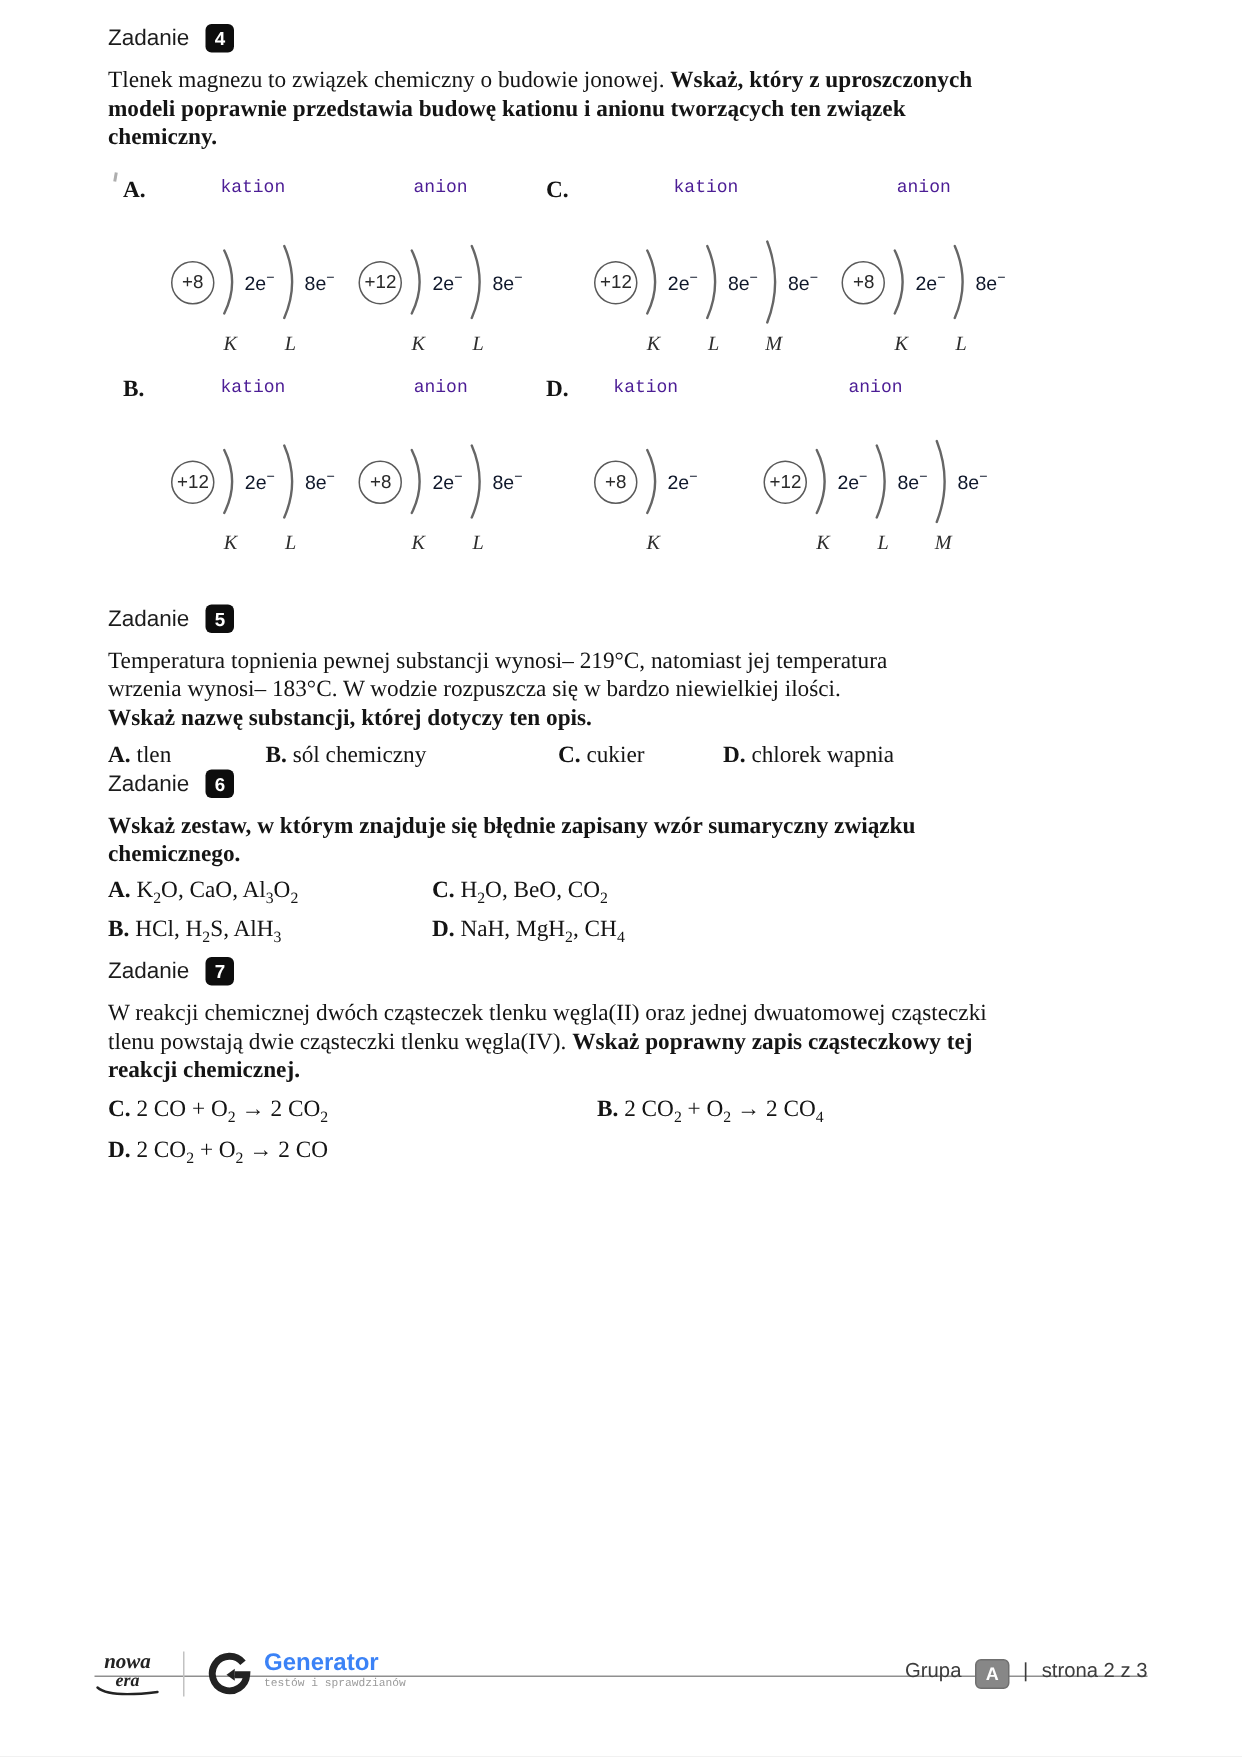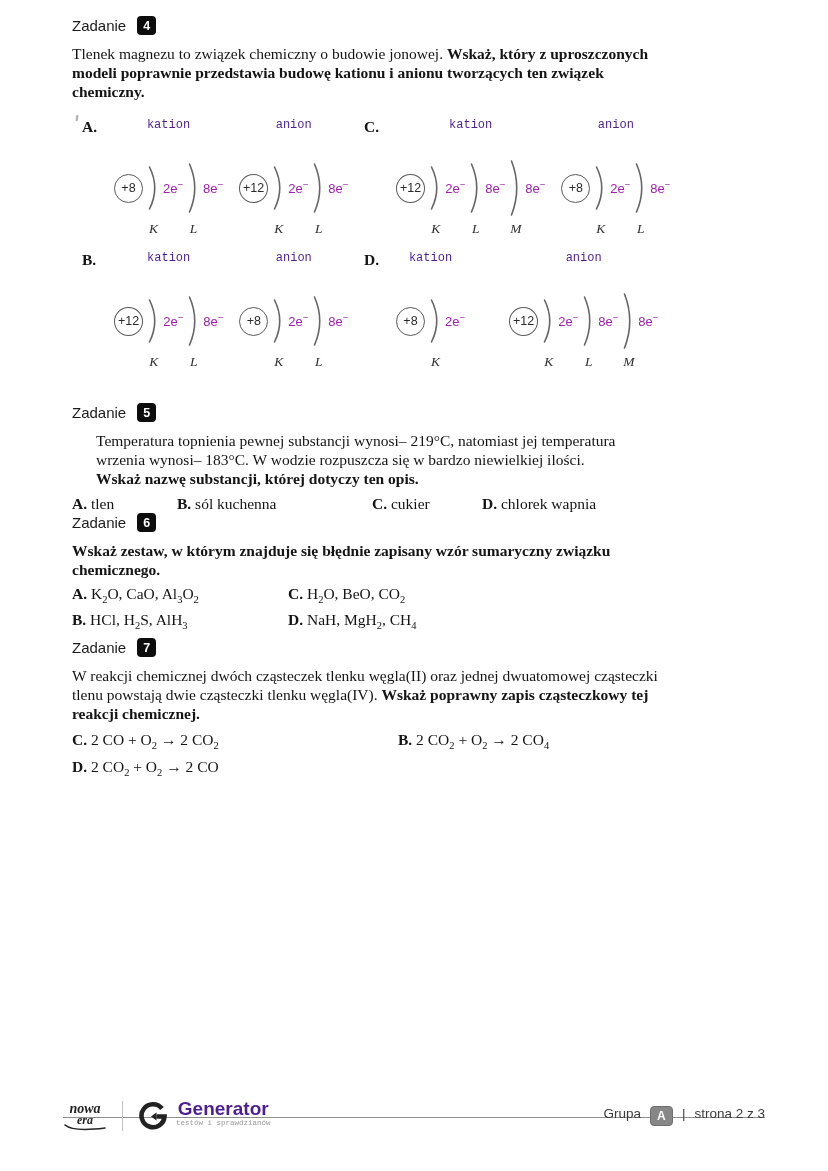--- a/index.html
+++ b/index.html
@@ -29,41 +29,41 @@
   .ions { display:flex; gap:16px; }
   .t4-opt-d .ions { gap:44px; }
   .ion { display:flex; flex-direction:column; align-items:center; }
   .ion-label { font-family:Liberation Mono, monospace; font-size:12px;
     color:#4c1d95; margin-bottom:24px; }
   .atom { display:flex; align-items:center; height:64px; }
   .nucleus { min-width:21px; height:27px; padding:0 3px; border:1.6px solid #5a5a5a;
     border-radius:50%; display:flex; align-items:center; justify-content:center;
     font-family:"Liberation Sans", sans-serif; font-size:12.5px; color:#2a2a2a; }
   .shell { position:relative; display:flex; align-items:center; height:100%; margin-left:3px; }
-  .electrons { font-family:"Liberation Sans", sans-serif; font-size:13px; color:#a21caf; margin-left:2px; }
+  .electrons { font-family:"Liberation Sans", sans-serif; font-size:13px; color:#0f172a; margin-left:2px; }
   .shell-letter { position:absolute; left:0; bottom:-17px; width:15px; text-align:center;
     font-style:italic; font-family:"Liberation Serif", serif; font-size:13.5px; color:#2e2e2e; }
 
   
   .t5-options { display:flex; margin-top:7px; font-size:15.5px; }
   .t5-col0 { width:105px; } .t5-col1 { width:195px; } .t5-col2 { width:110px; }
   .t6-grid { display:grid; grid-template-columns:216px auto; row-gap:8px; margin-top:6px; font-size:15.5px; }
   .t7-grid { display:grid; grid-template-columns:326px auto; row-gap:9px; margin-top:8px; font-size:15.5px; }
 
   
   .footer-line { position:absolute; top:1117px; left:63px; width:702px; border-top:1.5px solid #8f8f8f; }
   .footer { position:absolute; top:1101px; left:63px; width:702px; display:flex; align-items:center; }
   .nowaera { display:flex; flex-direction:column; align-items:center; line-height:13px;
     font-family:"Liberation Serif", serif; font-style:italic; font-weight:bold; color:#232323; }
   .nowaera .nowa { font-size:14px; }
   .nowaera .era { font-size:12px; margin-top:-1px; }
   .logo-divider { width:1px; height:30px; background:#c2c2c2; margin:0 15px; }
   .gen { display:flex; align-items:center; gap:8px; }
   .gen-text { display:flex; flex-direction:column; line-height:14px; }
-  .gen-name { font-family:"Liberation Sans", sans-serif; font-weight:bold; font-size:19px; color:#4c1d95;text-align:center; }
+  .gen-name { font-family:"Liberation Sans", sans-serif; font-weight:bold; font-size:16px; color:#3b82f6; }
   .gen-sub { font-family:Liberation Mono, monospace; font-size:7.5px; color:#9a9a9a; }
   .footer-right { margin-left:auto; display:flex; align-items:flex-start; gap:9px;
     font-family:"Liberation Sans", sans-serif; font-size:13.5px; color:#3c3c3c; }
   .group-badge { background:#878787; color:#fff; border-radius:4px; min-width:21px; height:18px;
     display:flex; align-items:center; justify-content:center; font-size:12px; font-weight:bold;
     border:1px solid #6f6f6f; }
   .stray { position:absolute; left:76px; top:115px; width:2px; height:6px; background:#9a9a9a;
     transform:rotate(10deg); opacity:.8; }
 </style>
 </head>
@@ -273,26 +273,26 @@
           </div>
       </div>
     </div>
   </div>
 
   <div class="task" style="top:403px; width:660px;">
     <div class="task-header">
       <span>Zadanie</span>
       <span class="task-badge">5</span>
     </div>
-    <div class="task-body" style="width:560px;margin-left:24px;">
+    <div class="task-body" style="width:560px;">
       <span>Temperatura topnienia pewnej substancji wynosi– 219°C, natomiast jej temperatura wrzenia wynosi– 183°C. W wodzie rozpuszcza się w bardzo niewielkiej ilości. </span><b class="q-block">Wskaż nazwę substancji, której dotyczy ten opis.</b>
     </div>
     <div class="t5-options">
       <span class="t5-col0"><b class="opt-letter">A.</b> <span>tlen</span></span>
-      <span class="t5-col1"><b class="opt-letter">B.</b> <span>sól kuchenna</span></span>
+      <span class="t5-col1"><b class="opt-letter">B.</b> <span>sól chemiczny</span></span>
       <span class="t5-col2"><b class="opt-letter">C.</b> <span>cukier</span></span>
       <span><b class="opt-letter">D.</b> <span>chlorek wapnia</span></span>
     </div>
   </div>
 
   <div class="task" style="top:513px; width:660px;">
     <div class="task-header">
       <span>Zadanie</span>
       <span class="task-badge">6</span>
     </div>

